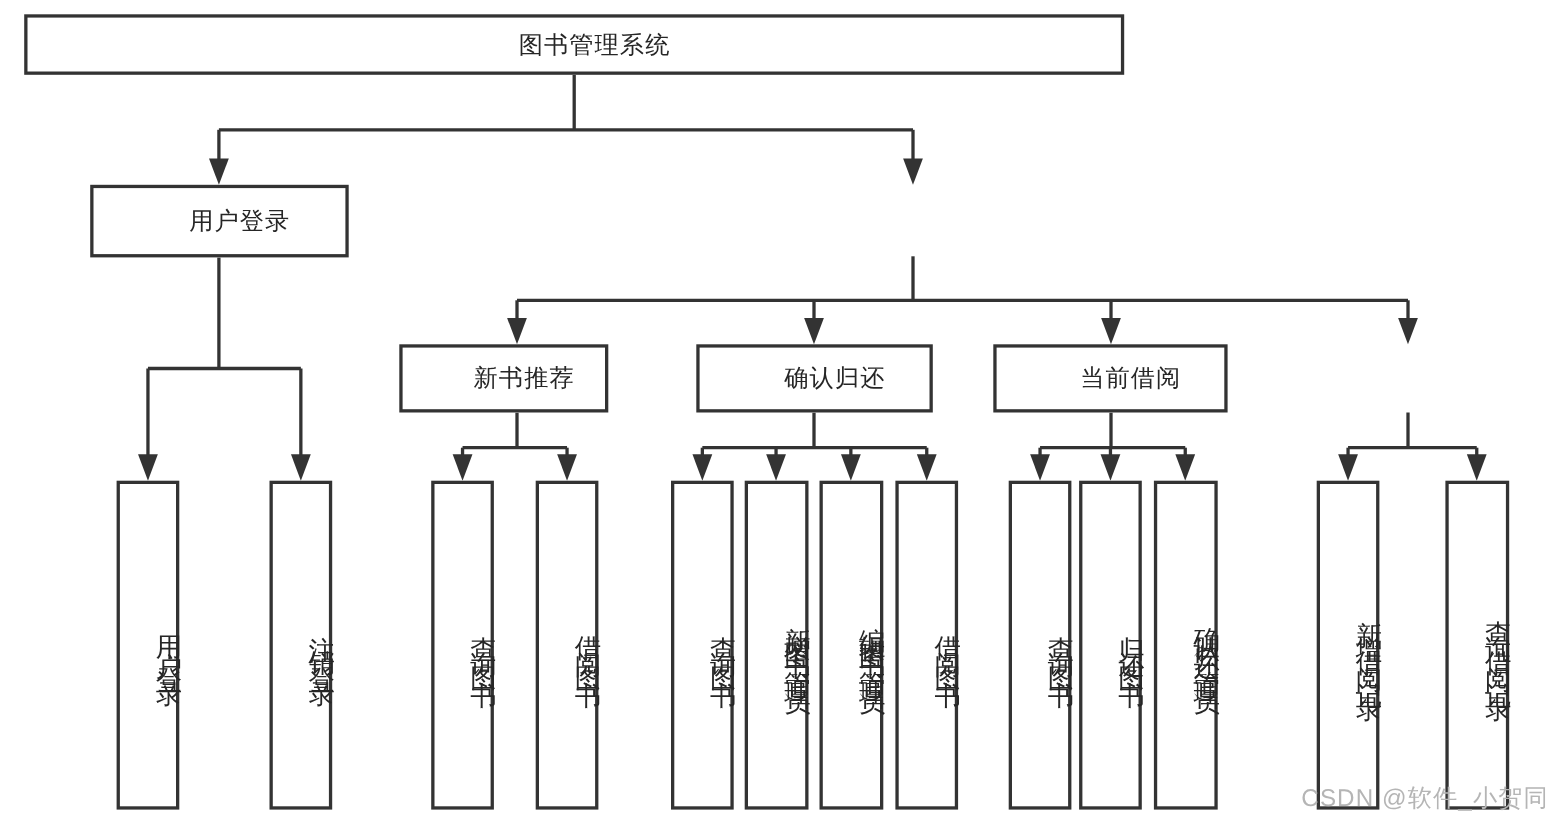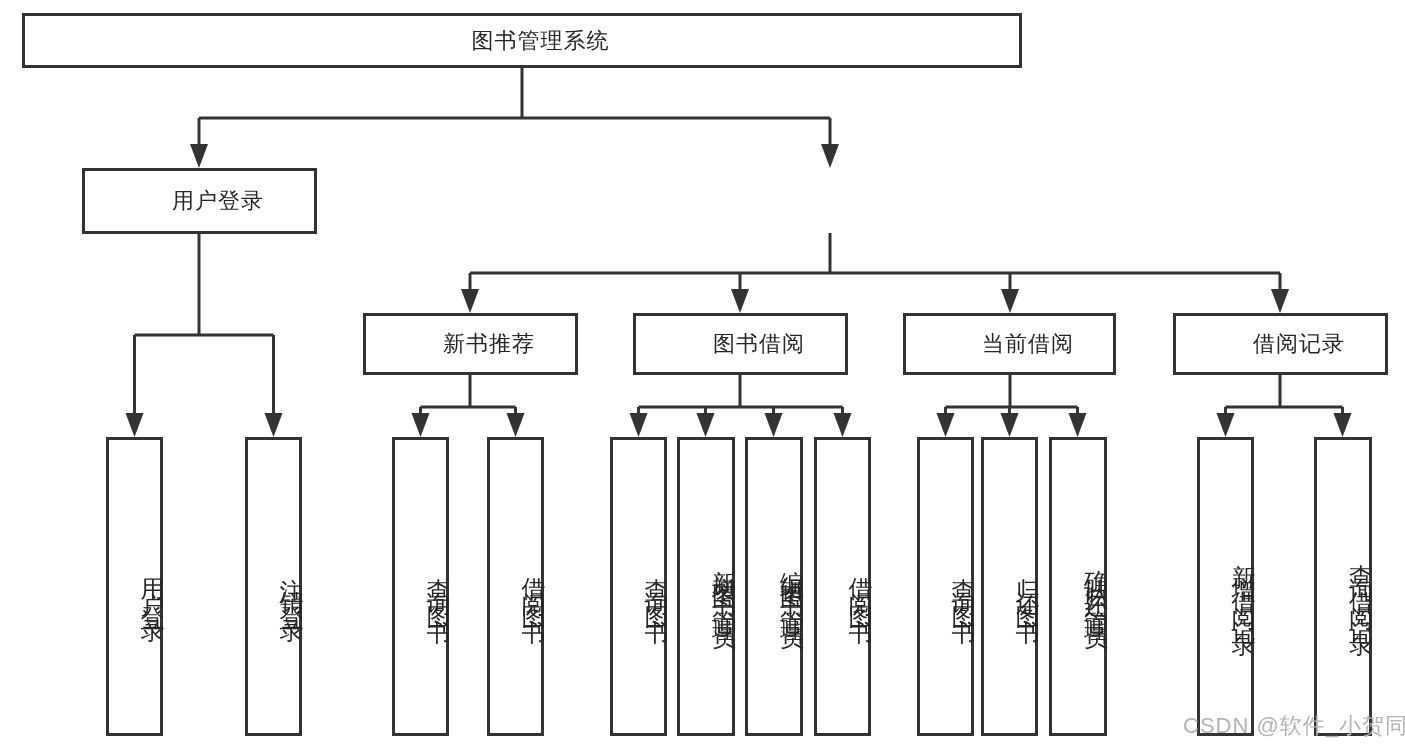--- a/index.html
+++ b/index.html
@@ -121,24 +121,23 @@
       <use href="#arrowhead" x="1077.5" y="413"></use>
       <use href="#arrowhead" x="1225.5" y="413"></use>
       <use href="#arrowhead" x="1342.5" y="413"></use>
     </g>
   </svg>
 
   <div class="box h-box" style="left:22px;top:13px;width:1000px;height:55px">图书管理系统</div>
 
   <div class="box h-box" style="left:82px;top:168px;width:235px;height:66px">用户登录</div>
 
-  <div class="box h-box" style="left:363px;top:313px;width:215px;height:62px">新书推荐</div>
-  <div class="box h-box" style="left:633px;top:313px;width:215px;height:62px">图书借阅</div>
+  <div class="box h-box" style="left:363px;top:313px;width:190px;height:62px">新书推荐</div>
+  <div class="box h-box" style="left:633px;top:313px;width:215px;height:62px">确认归还</div>
   <div class="box h-box" style="left:903px;top:313px;width:213px;height:62px">当前借阅</div>
-  <div class="box h-box" style="left:1173px;top:313px;width:215px;height:62px">借阅记录</div>
 
   <div class="box v-box" style="left:106px;top:437px;width:57px;height:299px">用户登录</div>
   <div class="box v-box" style="left:245px;top:437px;width:57px;height:299px">注销登录</div>
 
   <div class="box v-box" style="left:392px;top:437px;width:57px;height:299px">查询图书</div>
   <div class="box v-box" style="left:487px;top:437px;width:57px;height:299px">借阅图书</div>
 
   <div class="box v-box" style="left:610px;top:437px;width:57px;height:299px">查询图书</div>
   <div class="box v-box dense" style="left:677px;top:437px;width:58px;height:299px">新增图书（管理员）</div>
   <div class="box v-box dense" style="left:745px;top:437px;width:58px;height:299px">编辑图书（管理员）</div>

